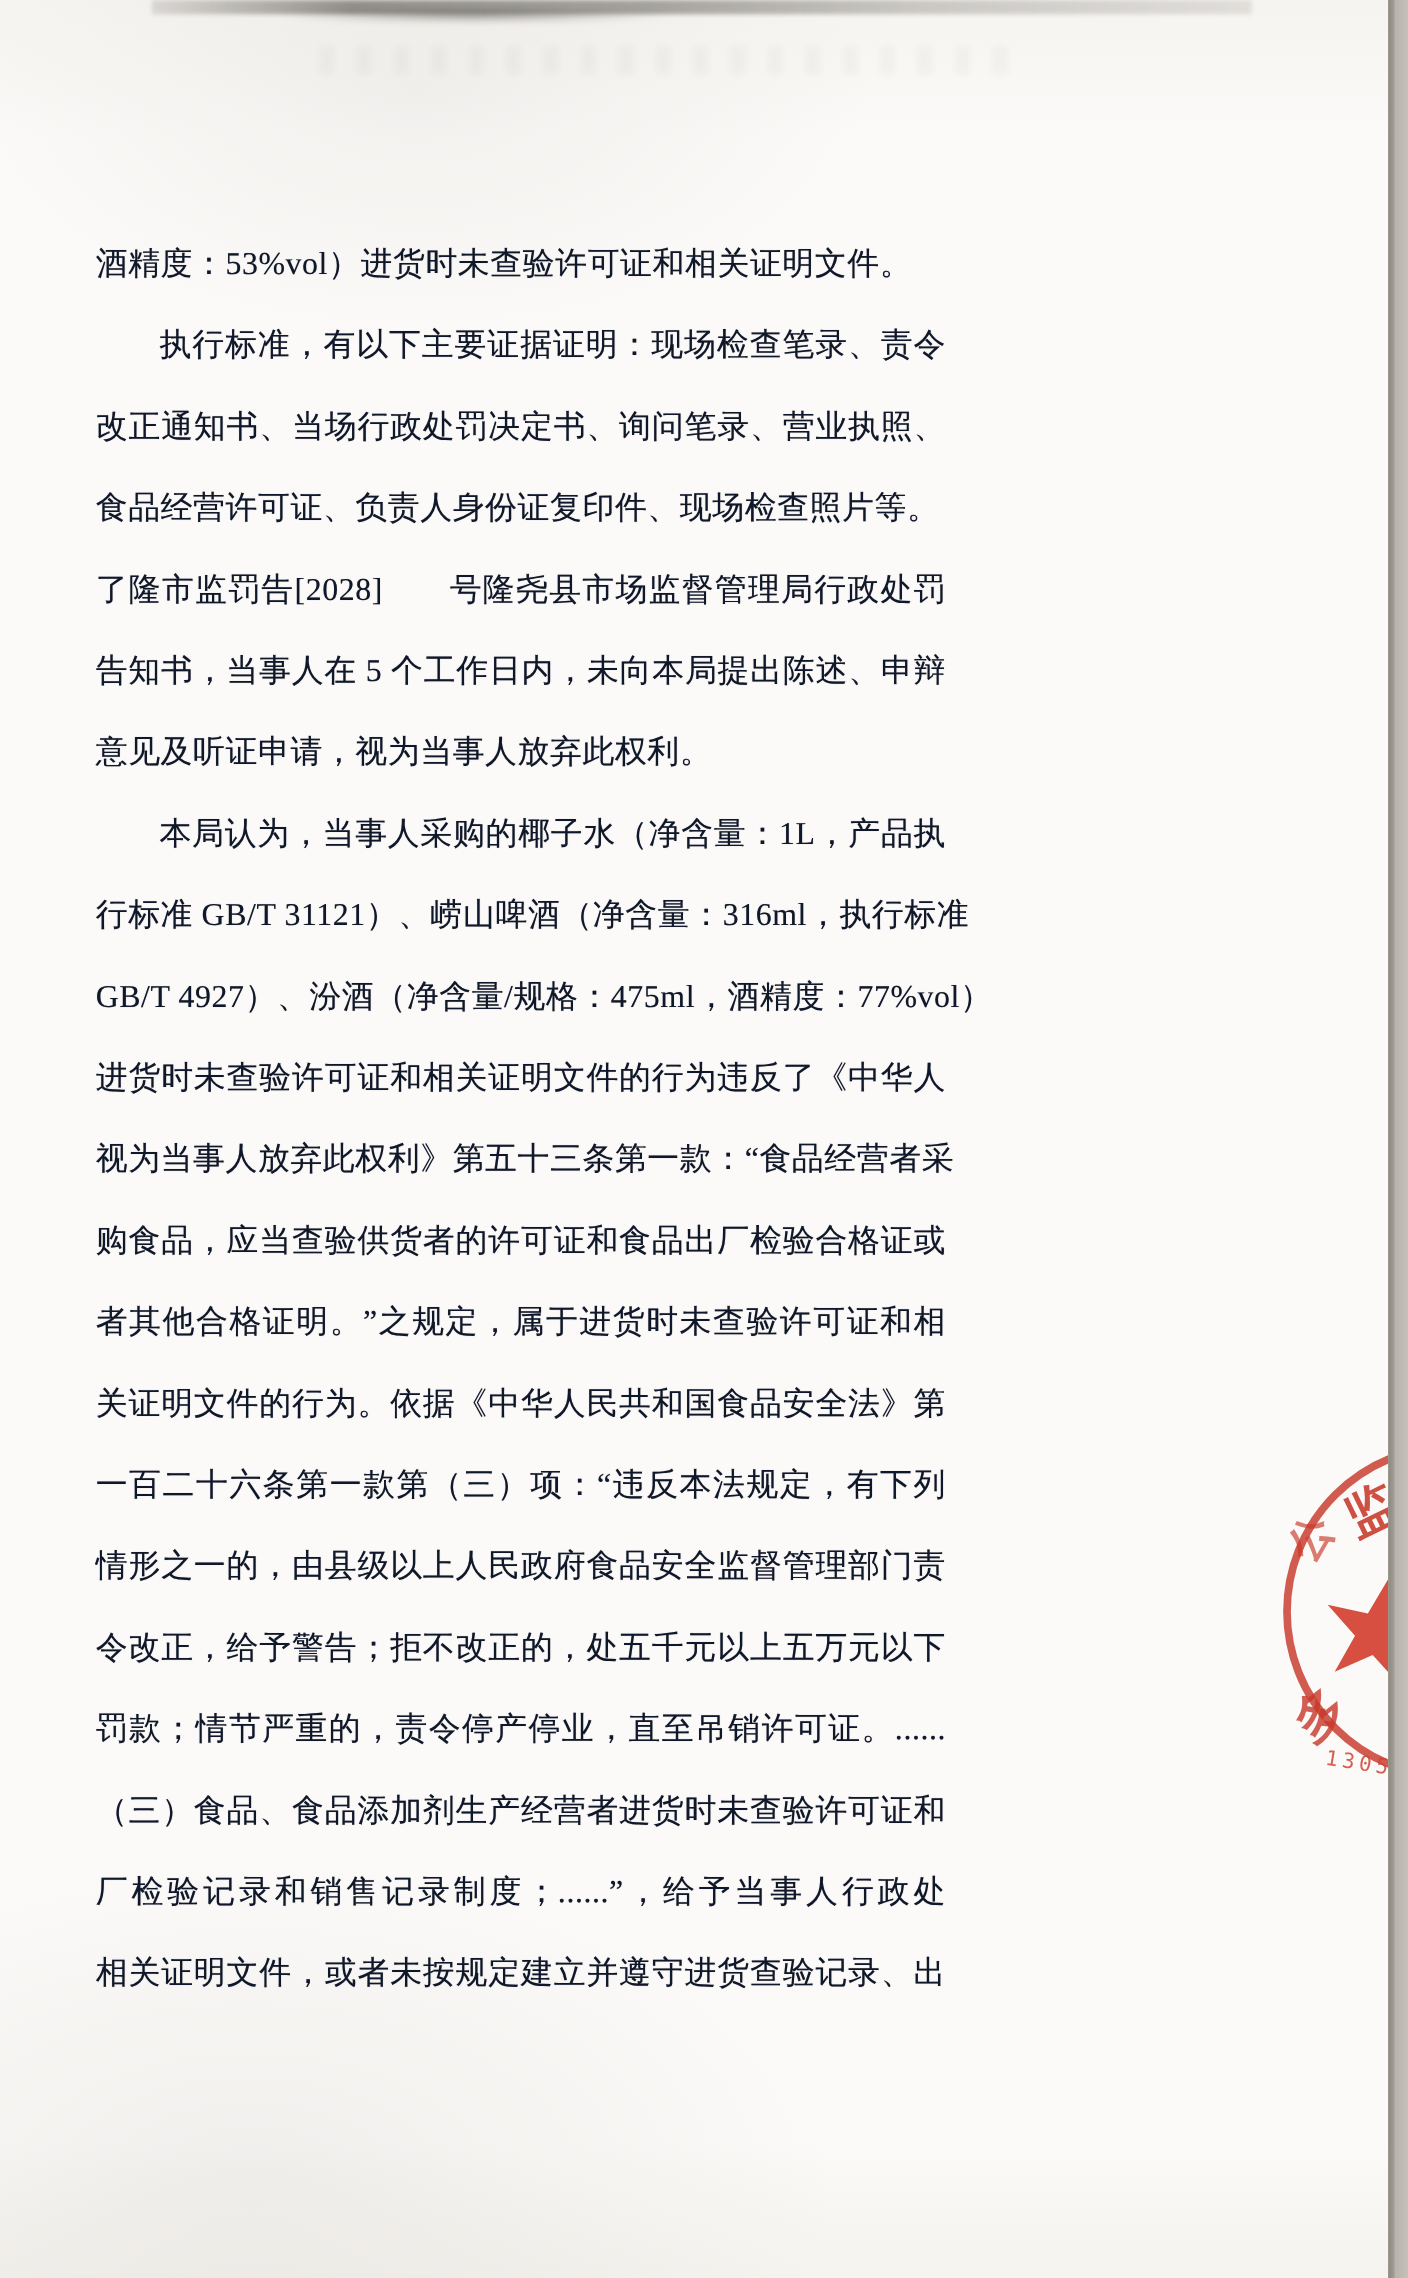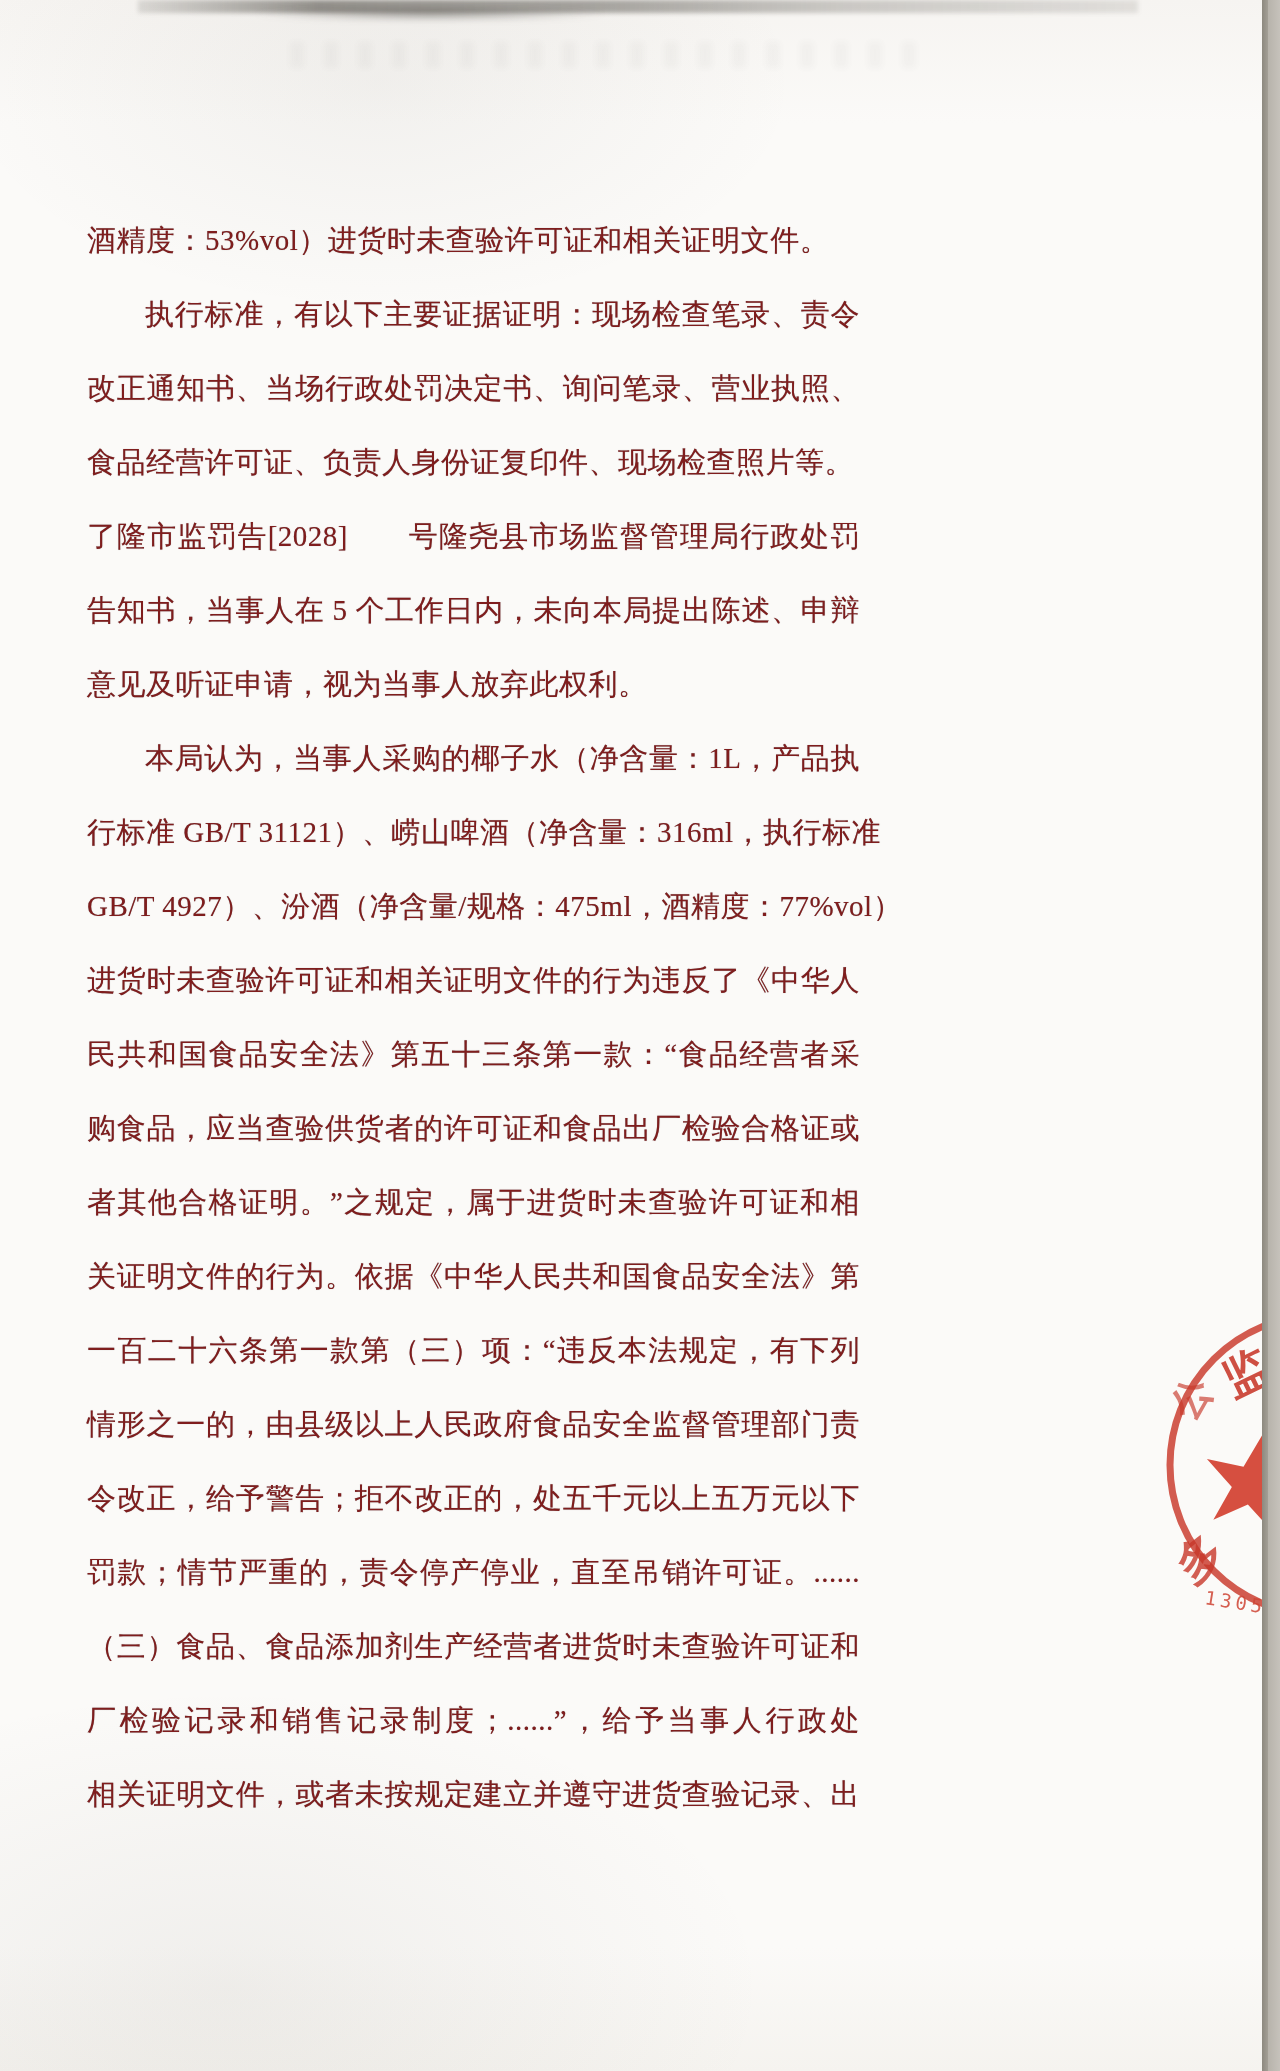--- a/index.html
+++ b/index.html
@@ -38,21 +38,21 @@
   }
   
   .bleed{
     position:absolute;left:290px;top:42px;width:640px;height:26px;
     background:repeating-linear-gradient(90deg,rgba(80,78,74,0.18) 0 14px,rgba(80,78,74,0) 14px 34px);
     opacity:0.22;filter:blur(3px);
   }
   
   .doc{
     position:absolute;left:87px;top:203px;width:773px;
-    font-size:29px;color:#7f1d1d;
+    font-size:29px;color:#0f172a;
     text-shadow:0 0 0.7px rgba(59,57,61,0.55);
   }
   .line{
     height:74px;line-height:74px;white-space:nowrap;
     letter-spacing:0.5px;
   }
   .line.fill{text-align:justify;text-align-last:justify;}
   .line.indent{text-indent:2em;}
   
   .stamp{
@@ -74,21 +74,21 @@
     <div class="line indent fill">执行标准，有以下主要证据证明：现场检查笔录、责令</div>
     <div class="line fill">改正通知书、当场行政处罚决定书、询问笔录、营业执照、</div>
     <div class="line">食品经营许可证、负责人身份证复印件、现场检查照片等。</div>
     <div class="line fill">了隆市监罚告[2028]　　号隆尧县市场监督管理局行政处罚</div>
     <div class="line fill">告知书，当事人在 5 个工作日内，未向本局提出陈述、申辩</div>
     <div class="line">意见及听证申请，视为当事人放弃此权利。</div>
     <div class="line indent fill">本局认为，当事人采购的椰子水（净含量：1L，产品执</div>
     <div class="line fill">行标准 GB/T 31121）、崂山啤酒（净含量：316ml，执行标准</div>
     <div class="line">GB/T 4927）、汾酒（净含量/规格：475ml，酒精度：77%vol）</div>
     <div class="line fill">进货时未查验许可证和相关证明文件的行为违反了《中华人</div>
-    <div class="line fill">民共和国食品安全法》第五十三条第一款：“食品经营者采</div>
+    <div class="line fill">视为当事人放弃此权利》第五十三条第一款：“食品经营者采</div>
     <div class="line fill">购食品，应当查验供货者的许可证和食品出厂检验合格证或</div>
     <div class="line fill">者其他合格证明。”之规定，属于进货时未查验许可证和相</div>
     <div class="line fill">关证明文件的行为。依据《中华人民共和国食品安全法》第</div>
     <div class="line fill">一百二十六条第一款第（三）项：“违反本法规定，有下列</div>
     <div class="line fill">情形之一的，由县级以上人民政府食品安全监督管理部门责</div>
     <div class="line fill">令改正，给予警告；拒不改正的，处五千元以上五万元以下</div>
     <div class="line fill">罚款；情节严重的，责令停产停业，直至吊销许可证。......</div>
     <div class="line fill">（三）食品、食品添加剂生产经营者进货时未查验许可证和</div>
     <div class="line fill">厂检验记录和销售记录制度；......”，给予当事人行政处</div>
     <div class="line fill">相关证明文件，或者未按规定建立并遵守进货查验记录、出</div>

